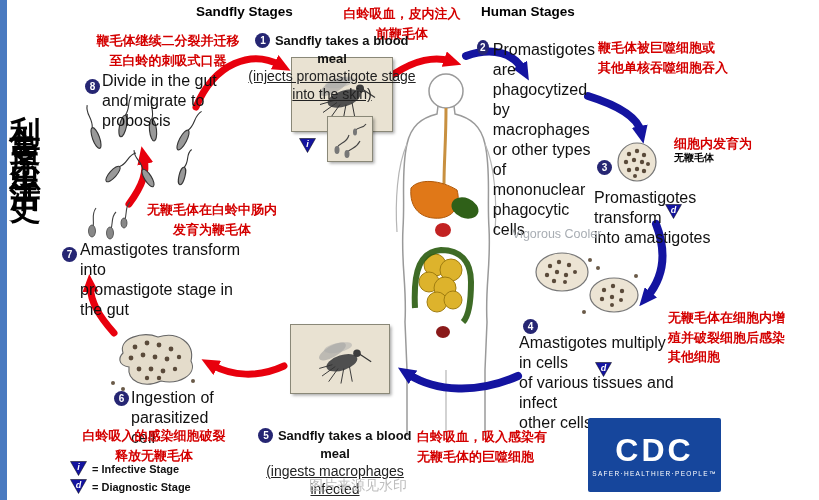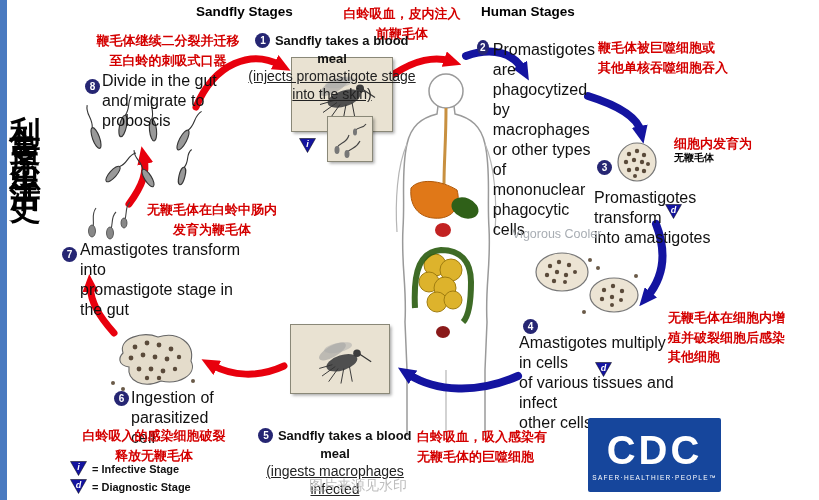--- a/index.html
+++ b/index.html
@@ -14,21 +14,21 @@
   .en{font-size:16px;line-height:1.25;color:#111;white-space:pre-line;}
   .s-title{font-size:13px;font-weight:bold;}
   .sub{font-size:14px;line-height:1.3;white-space:pre-line;color:#222;text-decoration:underline;}
   .num{display:inline-flex;width:15px;height:15px;border-radius:50%;background:#262673;color:#fff;
        font-size:10px;font-weight:bold;align-items:center;justify-content:center;vertical-align:middle;}
   .flybox{background:#e9e2d2;border:1px solid #8a8878;box-shadow:1.5px 1.5px 3px rgba(0,0,0,.35);}
   .row{display:flex;gap:4px;align-items:flex-start;}
   .center{text-align:center;}
   .legend-row{display:flex;gap:5px;align-items:center;font-size:11px;font-weight:bold;color:#111;margin-bottom:3px;}
   .cdc{background:#16469c;display:flex;flex-direction:column;align-items:center;justify-content:center;border-radius:2px;}
-  .cdc .big{color:#fff;font-size:40px;font-weight:800;letter-spacing:3px;line-height:1;}
+  .cdc .big{color:#fff;font-size:32px;font-weight:800;letter-spacing:3px;line-height:1;}
   .cdc .tag{color:#fff;font-size:6.5px;letter-spacing:1.3px;margin-top:4px;}
   .wm{color:#a8adb3;font-size:12.5px;}
   .wm2{color:#bdbdbd;font-size:14px;}
   .z0{z-index:0}.z1{z-index:1}.z2{z-index:2}.z3{z-index:3}
   svg{display:block;}
 </style>
 </head>
 <body>
 
 <div class="canvas">

